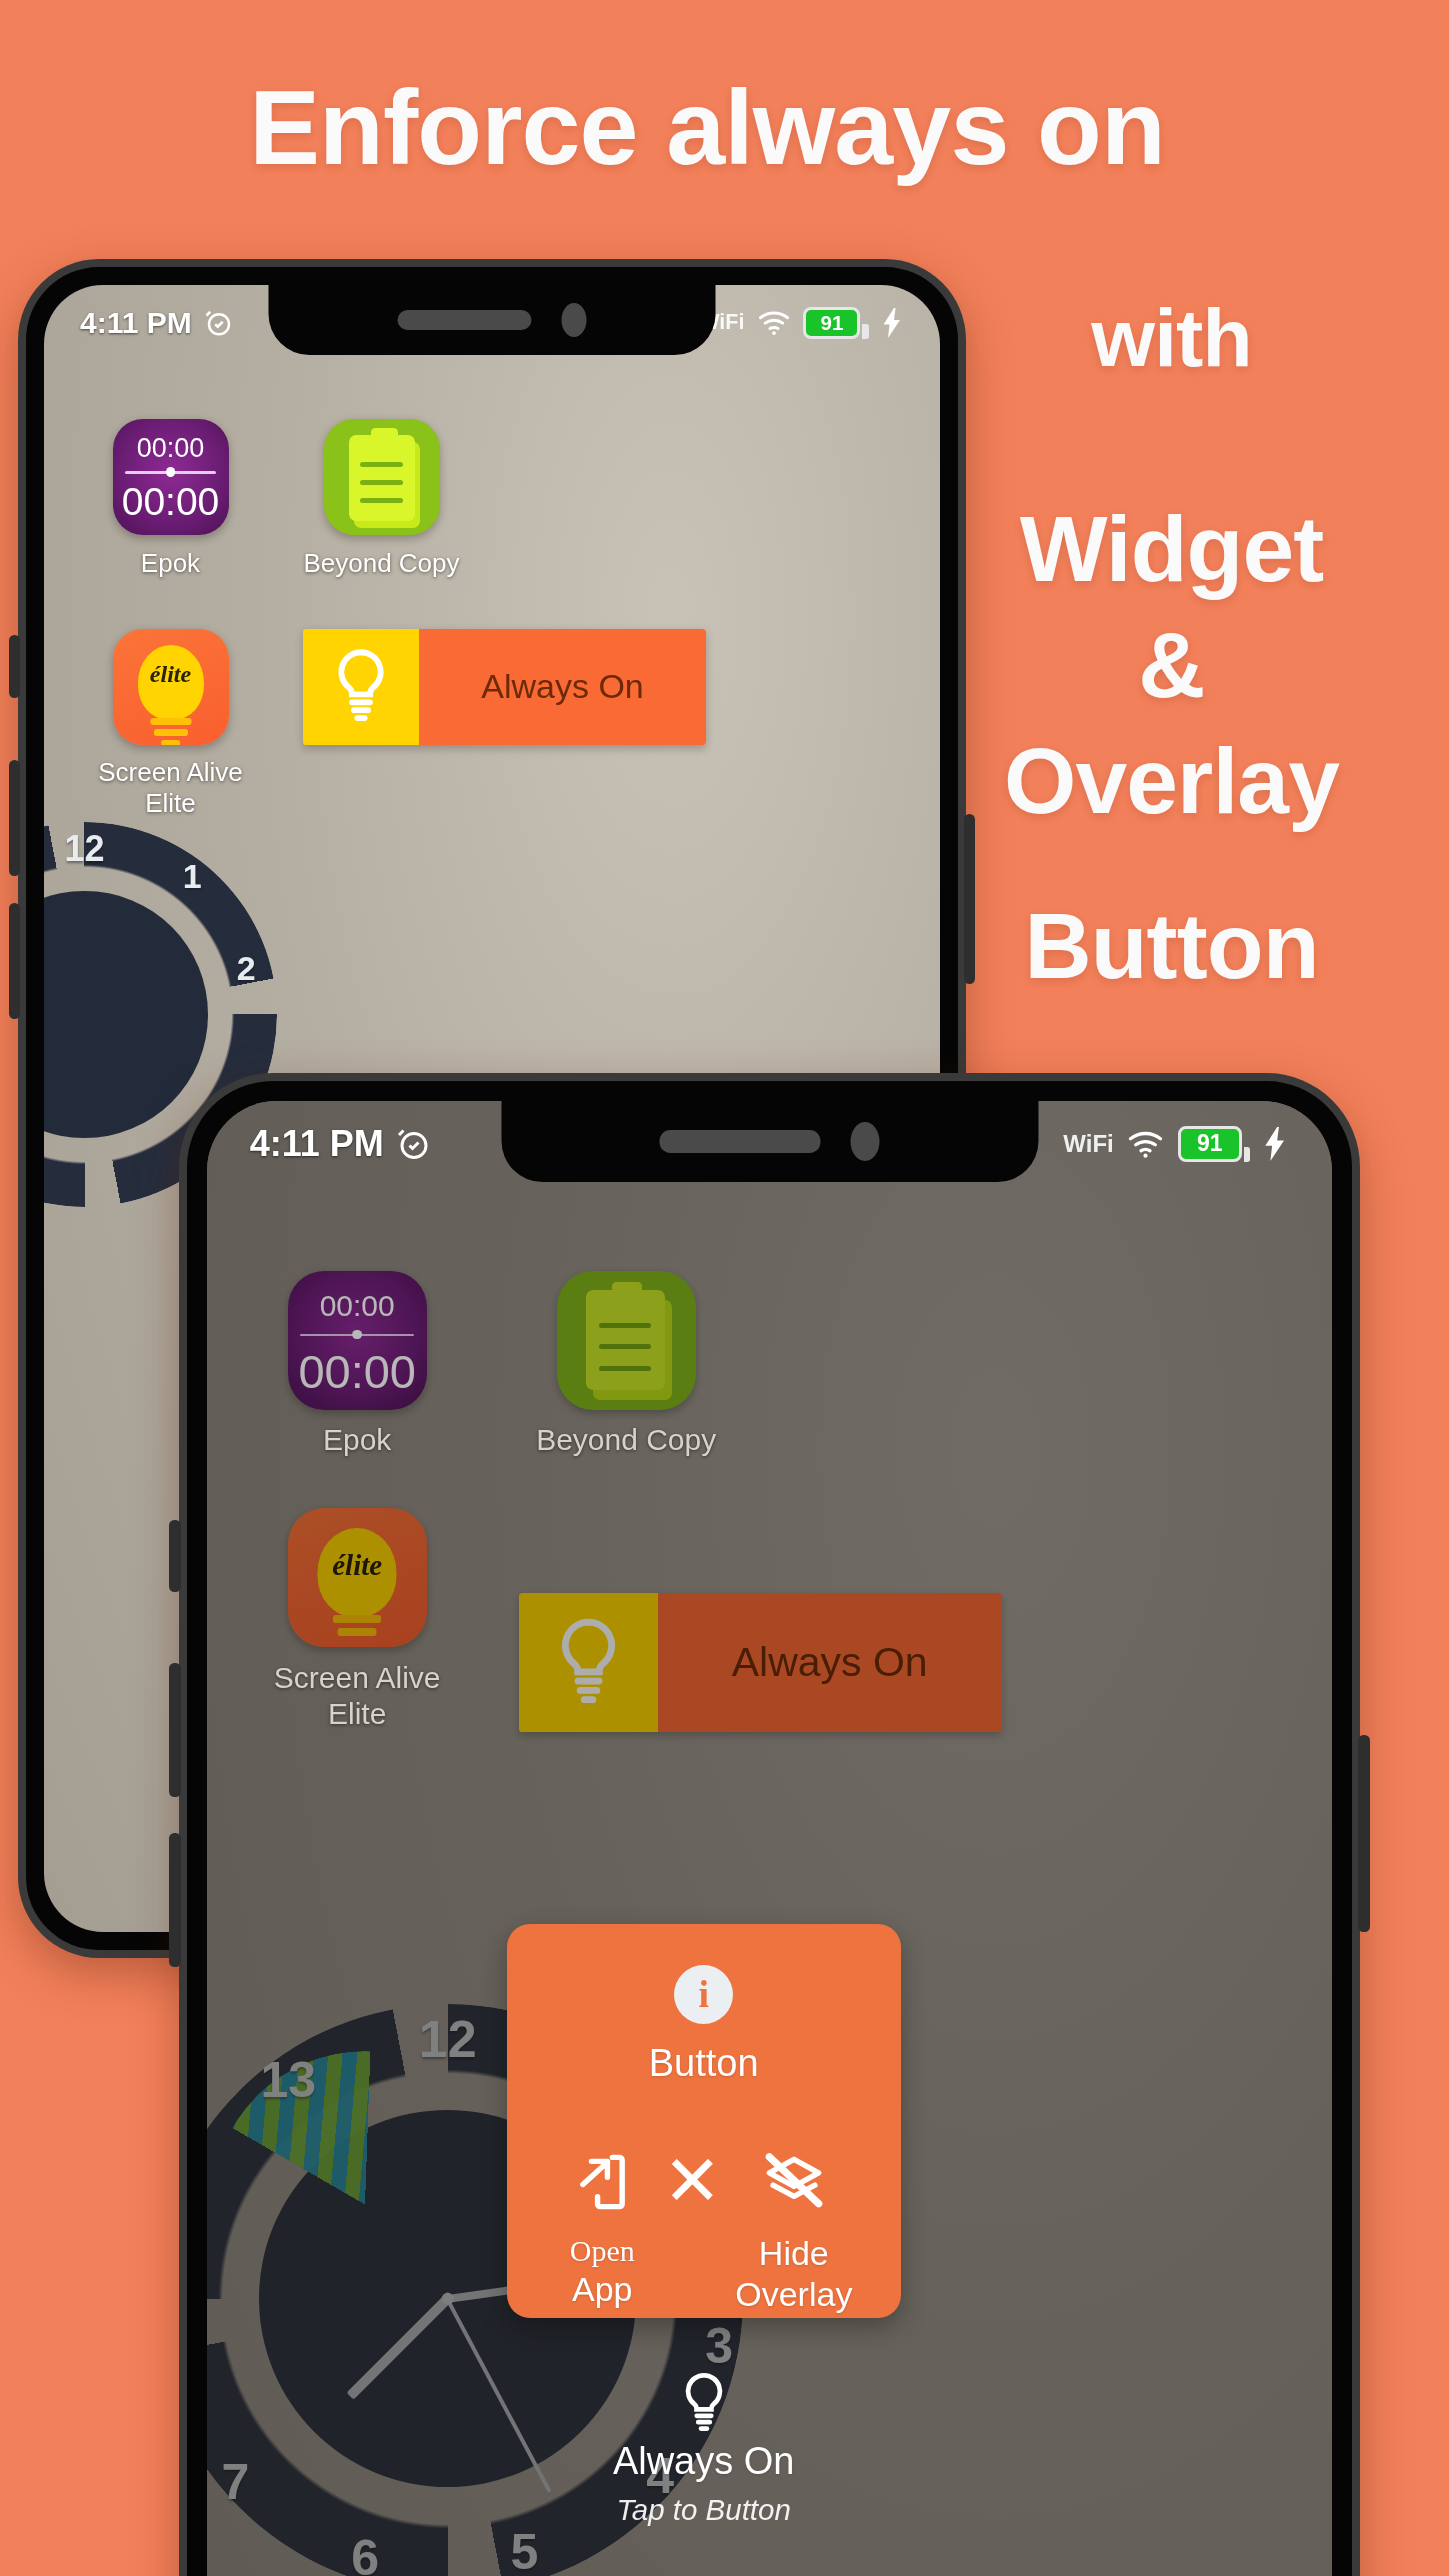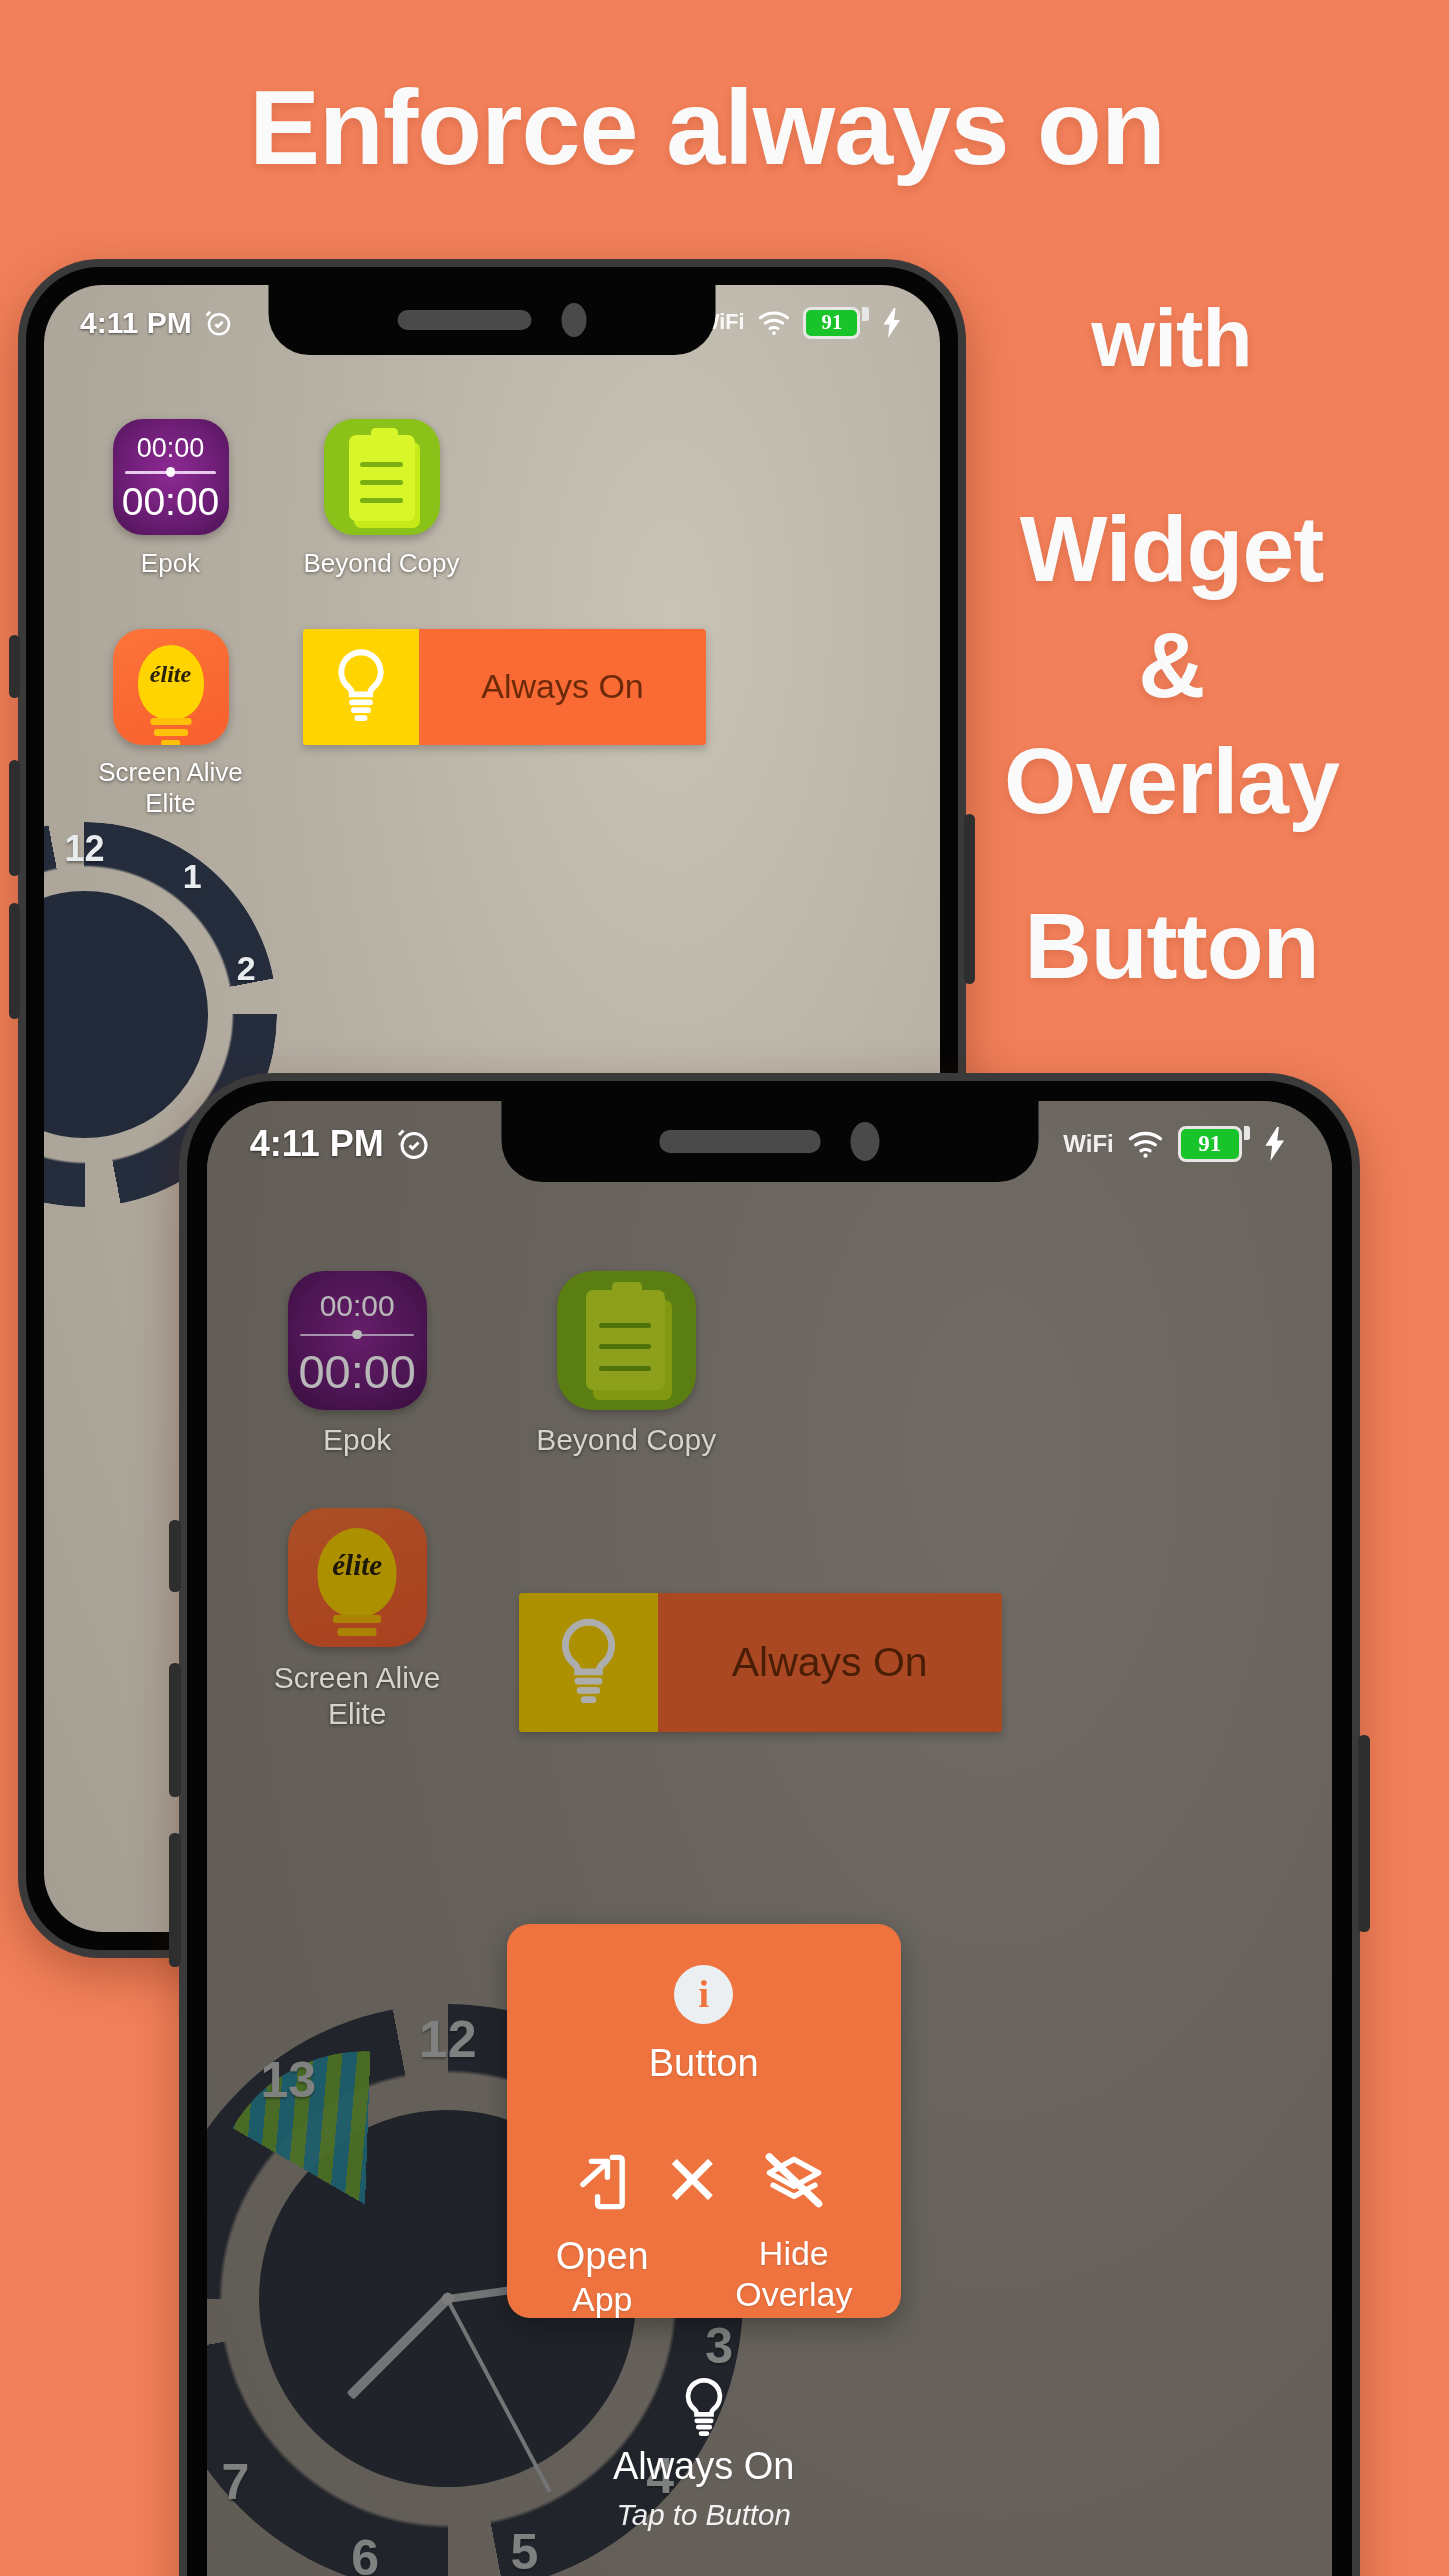--- a/index.html
+++ b/index.html
@@ -113,21 +113,21 @@
   .statusbar {
     position:absolute; left:0; right:0; top:0; height:75px;
     display:flex; align-items:center; justify-content:space-between;
     padding:0 36px; color:#fff; z-index:5;
   }
   .sb-left { display:flex; align-items:center; gap:12.5px; font-size:30px; font-weight:700;
              text-shadow:0 0.9px 2.7px rgba(0,0,0,.6); }
   .sb-right{ display:flex; align-items:center; gap:12.5px; }
   .sb-right .lbl { font-size:21.5px; font-weight:700; opacity:.9; }
   .batt {
-    display:inline-flex; align-items:flex-start;font-family:Liberation Serif, serif;
+    display:inline-flex; align-items:flex-end;
   }
   .batt .body {
     width:57px;height:32px;border:3.6px solid #e7e7e7;border-radius:8px;
     display:flex;align-items:center;justify-content:center;
     background:#19c32a; color:#fff; font-size:20.6px; font-weight:700;
   }
   .batt .cap { width:6.3px;height:14.3px;background:#e7e7e7;border-radius:0 2.7px 2.7px 0;margin-left:1.8px;}
 
   
   .notch {
@@ -485,21 +485,21 @@
 
         <div class="menu-mid">
           <div class="menu-item" style="width:116px;">
             <div class="gi">
               <svg width="59" height="64" viewBox="0 0 24 26" fill="none" stroke="#fff" stroke-width="2.2" stroke-linecap="round" stroke-linejoin="round">
                 <path d="M16 3h3a1 1 0 0 1 1 1v18a1 1 0 0 1-1 1h-8a1 1 0 0 1-1-1v-3"></path>
                 <path d="M4 14 14 5"></path>
                   <path d="M7.5 4.6H14v6.5"></path>
               </svg>
             </div>
-            <div class="menu-label" style="font-size:38px;">Open</div>
+            <div class="menu-label" style="font-size:30px;font-family:Liberation Serif, serif;">Open</div>
             <div class="menu-label" style="font-size:34px;">App</div>
           </div>
 
           <div class="menu-item" style="width:98px;">
             <div class="gi xbtn">✕</div>
           </div>
 
           <div class="menu-item" style="width:143px;">
             <div class="gi">
               <svg width="64" height="63" viewBox="0 0 26 24" fill="none" stroke="#fff" stroke-width="2.2" stroke-linecap="round" stroke-linejoin="round">

